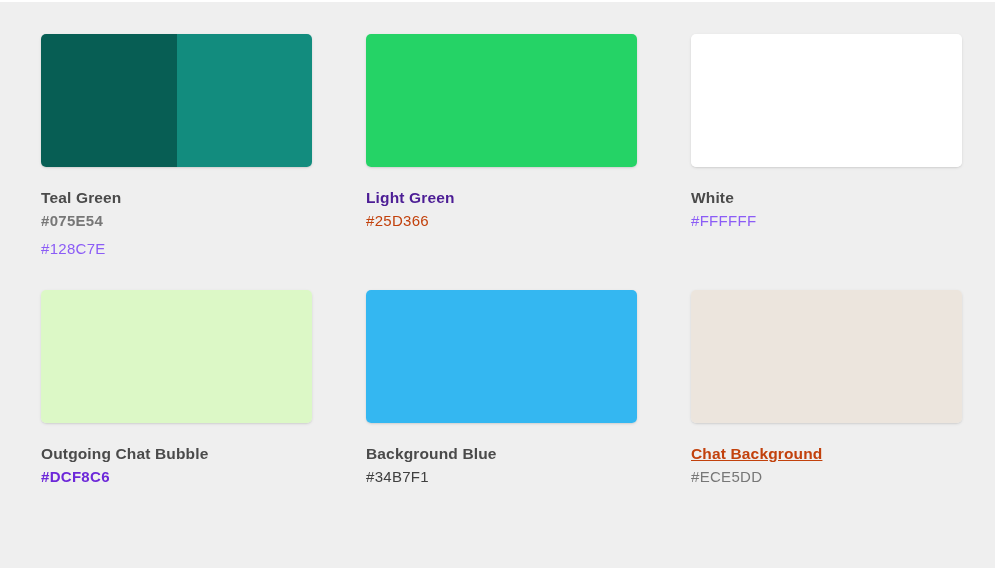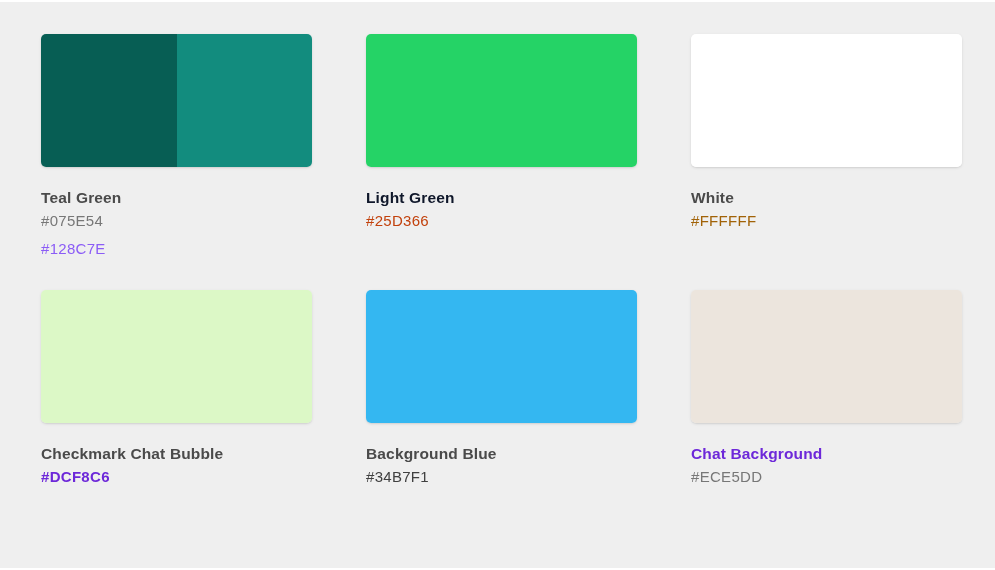--- a/index.html
+++ b/index.html
@@ -80,69 +80,69 @@
 <div id="palette-page" style="background-color: rgb(239, 239, 239); border-top-color: rgb(255, 255, 255); border-bottom-color: rgb(255, 255, 255);">
   <div class="palette-grid">
 
     <div class="swatch-card">
       <div class="swatch-chip">
         <div class="swatch-half" style="background-color: rgb(7, 94, 84);"></div>
         <div class="swatch-half" style="background-color: rgb(18, 140, 126);"></div>
       </div>
       <div class="swatch-meta">
         <div class="swatch-name" style="color: rgb(74, 74, 74);">Teal Green</div>
-        <div class="swatch-hex" style="color: rgb(119, 119, 119);">#075E54</div>
+        <div class="swatch-hex" style="color: rgb(119, 119, 119); font-weight: bold;">#075E54</div>
         <div class="swatch-hex" style="color: #8b5cf6;">#128C7E</div>
       </div>
     </div>
 
     <div class="swatch-card">
       <div class="swatch-chip">
         <div class="swatch-solid" style="background-color: rgb(37, 211, 102);"></div>
       </div>
       <div class="swatch-meta">
-        <div class="swatch-name" style="color: #0f172a;">Light Green</div>
+        <div class="swatch-name" style="color: #4c1d95;">Light Green</div>
         <div class="swatch-hex" style="color: #c2410c;">#25D366</div>
       </div>
     </div>
 
     <div class="swatch-card">
       <div class="swatch-chip">
         <div class="swatch-solid" style="background-color: rgb(255, 255, 255);"></div>
       </div>
       <div class="swatch-meta">
         <div class="swatch-name" style="color: rgb(74, 74, 74);">White</div>
-        <div class="swatch-hex" style="color: #a16207;">#FFFFFF</div>
+        <div class="swatch-hex" style="color: #8b5cf6;">#FFFFFF</div>
       </div>
     </div>
 
     <div class="swatch-card">
       <div class="swatch-chip">
         <div class="swatch-solid" style="background-color: rgb(220, 248, 198);"></div>
       </div>
       <div class="swatch-meta">
-        <div class="swatch-name" style="color: rgb(74, 74, 74);">Checkmark Chat Bubble</div>
+        <div class="swatch-name" style="color: rgb(74, 74, 74);">Outgoing Chat Bubble</div>
         <div class="swatch-hex" style="color: #6d28d9; font-weight: bold;">#DCF8C6</div>
       </div>
     </div>
 
     <div class="swatch-card">
       <div class="swatch-chip">
         <div class="swatch-solid" style="background-color: rgb(52, 183, 241);"></div>
       </div>
       <div class="swatch-meta">
         <div class="swatch-name" style="color: rgb(74, 74, 74);">Background Blue</div>
         <div class="swatch-hex" style="color: #404040;">#34B7F1</div>
       </div>
     </div>
 
     <div class="swatch-card">
       <div class="swatch-chip">
         <div class="swatch-solid" style="background-color: rgb(236, 229, 221);"></div>
       </div>
       <div class="swatch-meta">
-        <div class="swatch-name" style="color: #6d28d9;">Chat Background</div>
+        <div class="swatch-name" style="color: #c2410c; text-decoration: underline;">Chat Background</div>
         <div class="swatch-hex" style="color: rgb(119, 119, 119);">#ECE5DD</div>
       </div>
     </div>
 
   </div>
 </div>
 
 </body></html>

